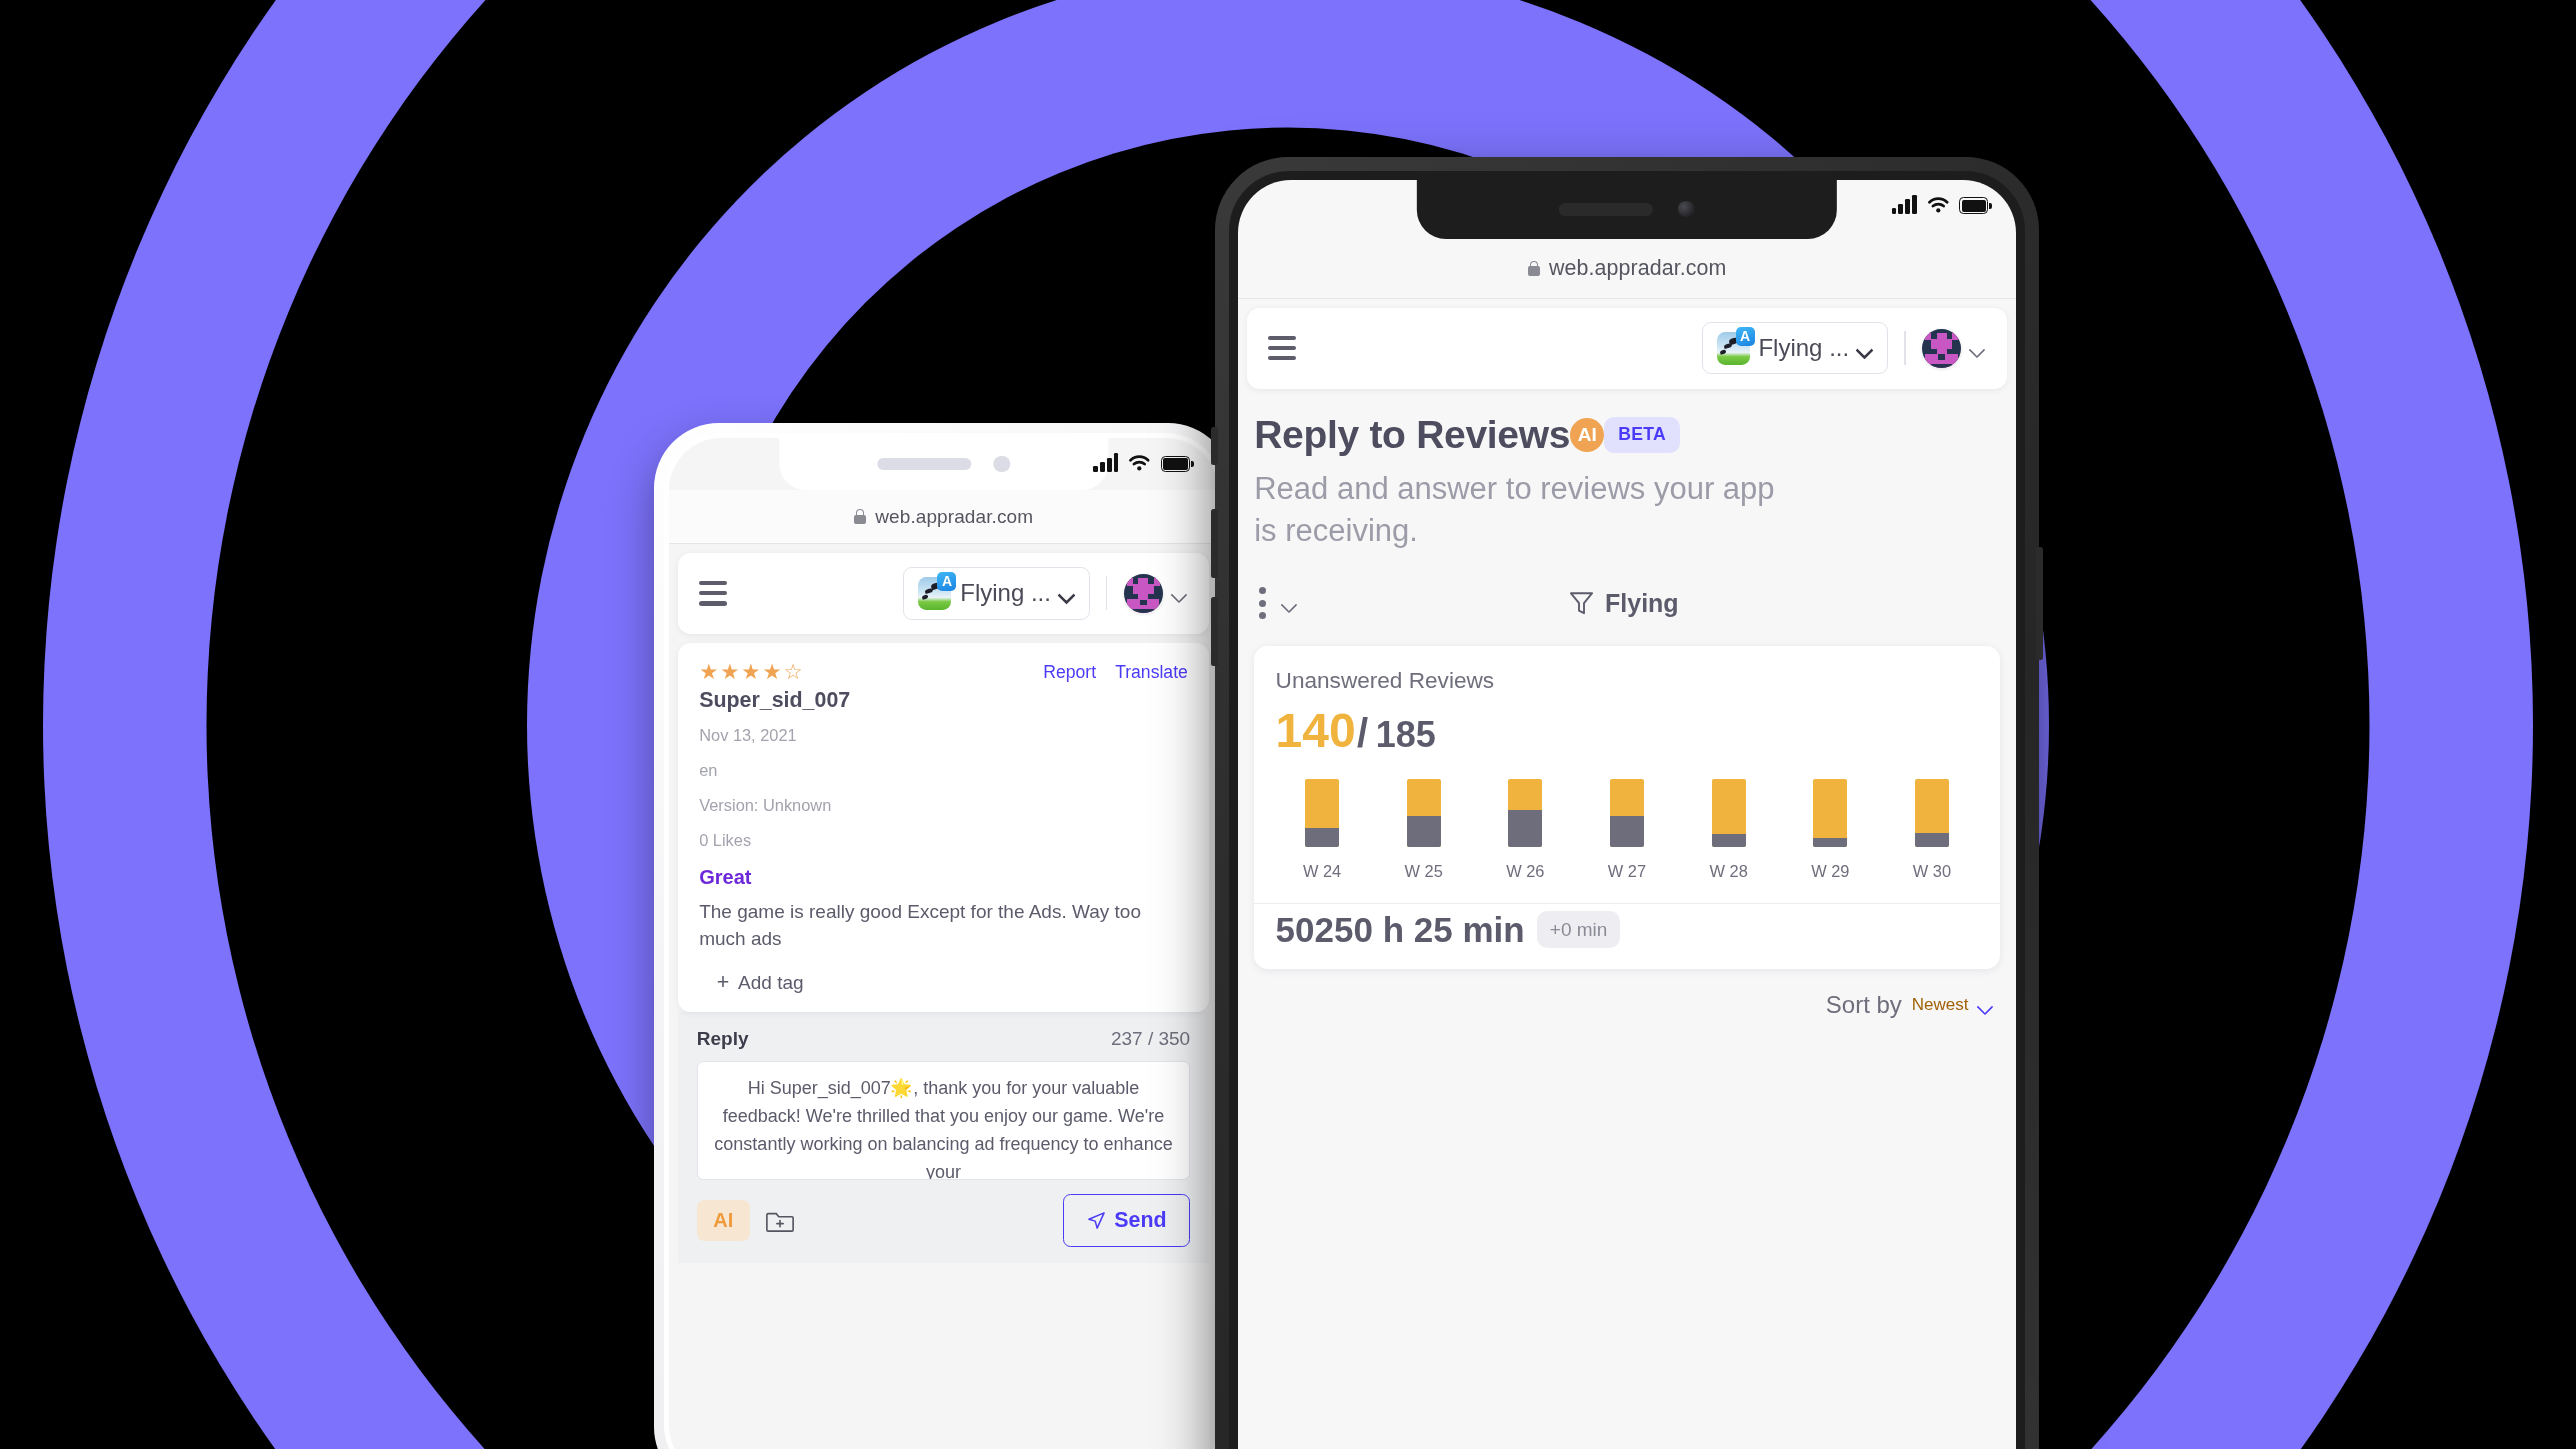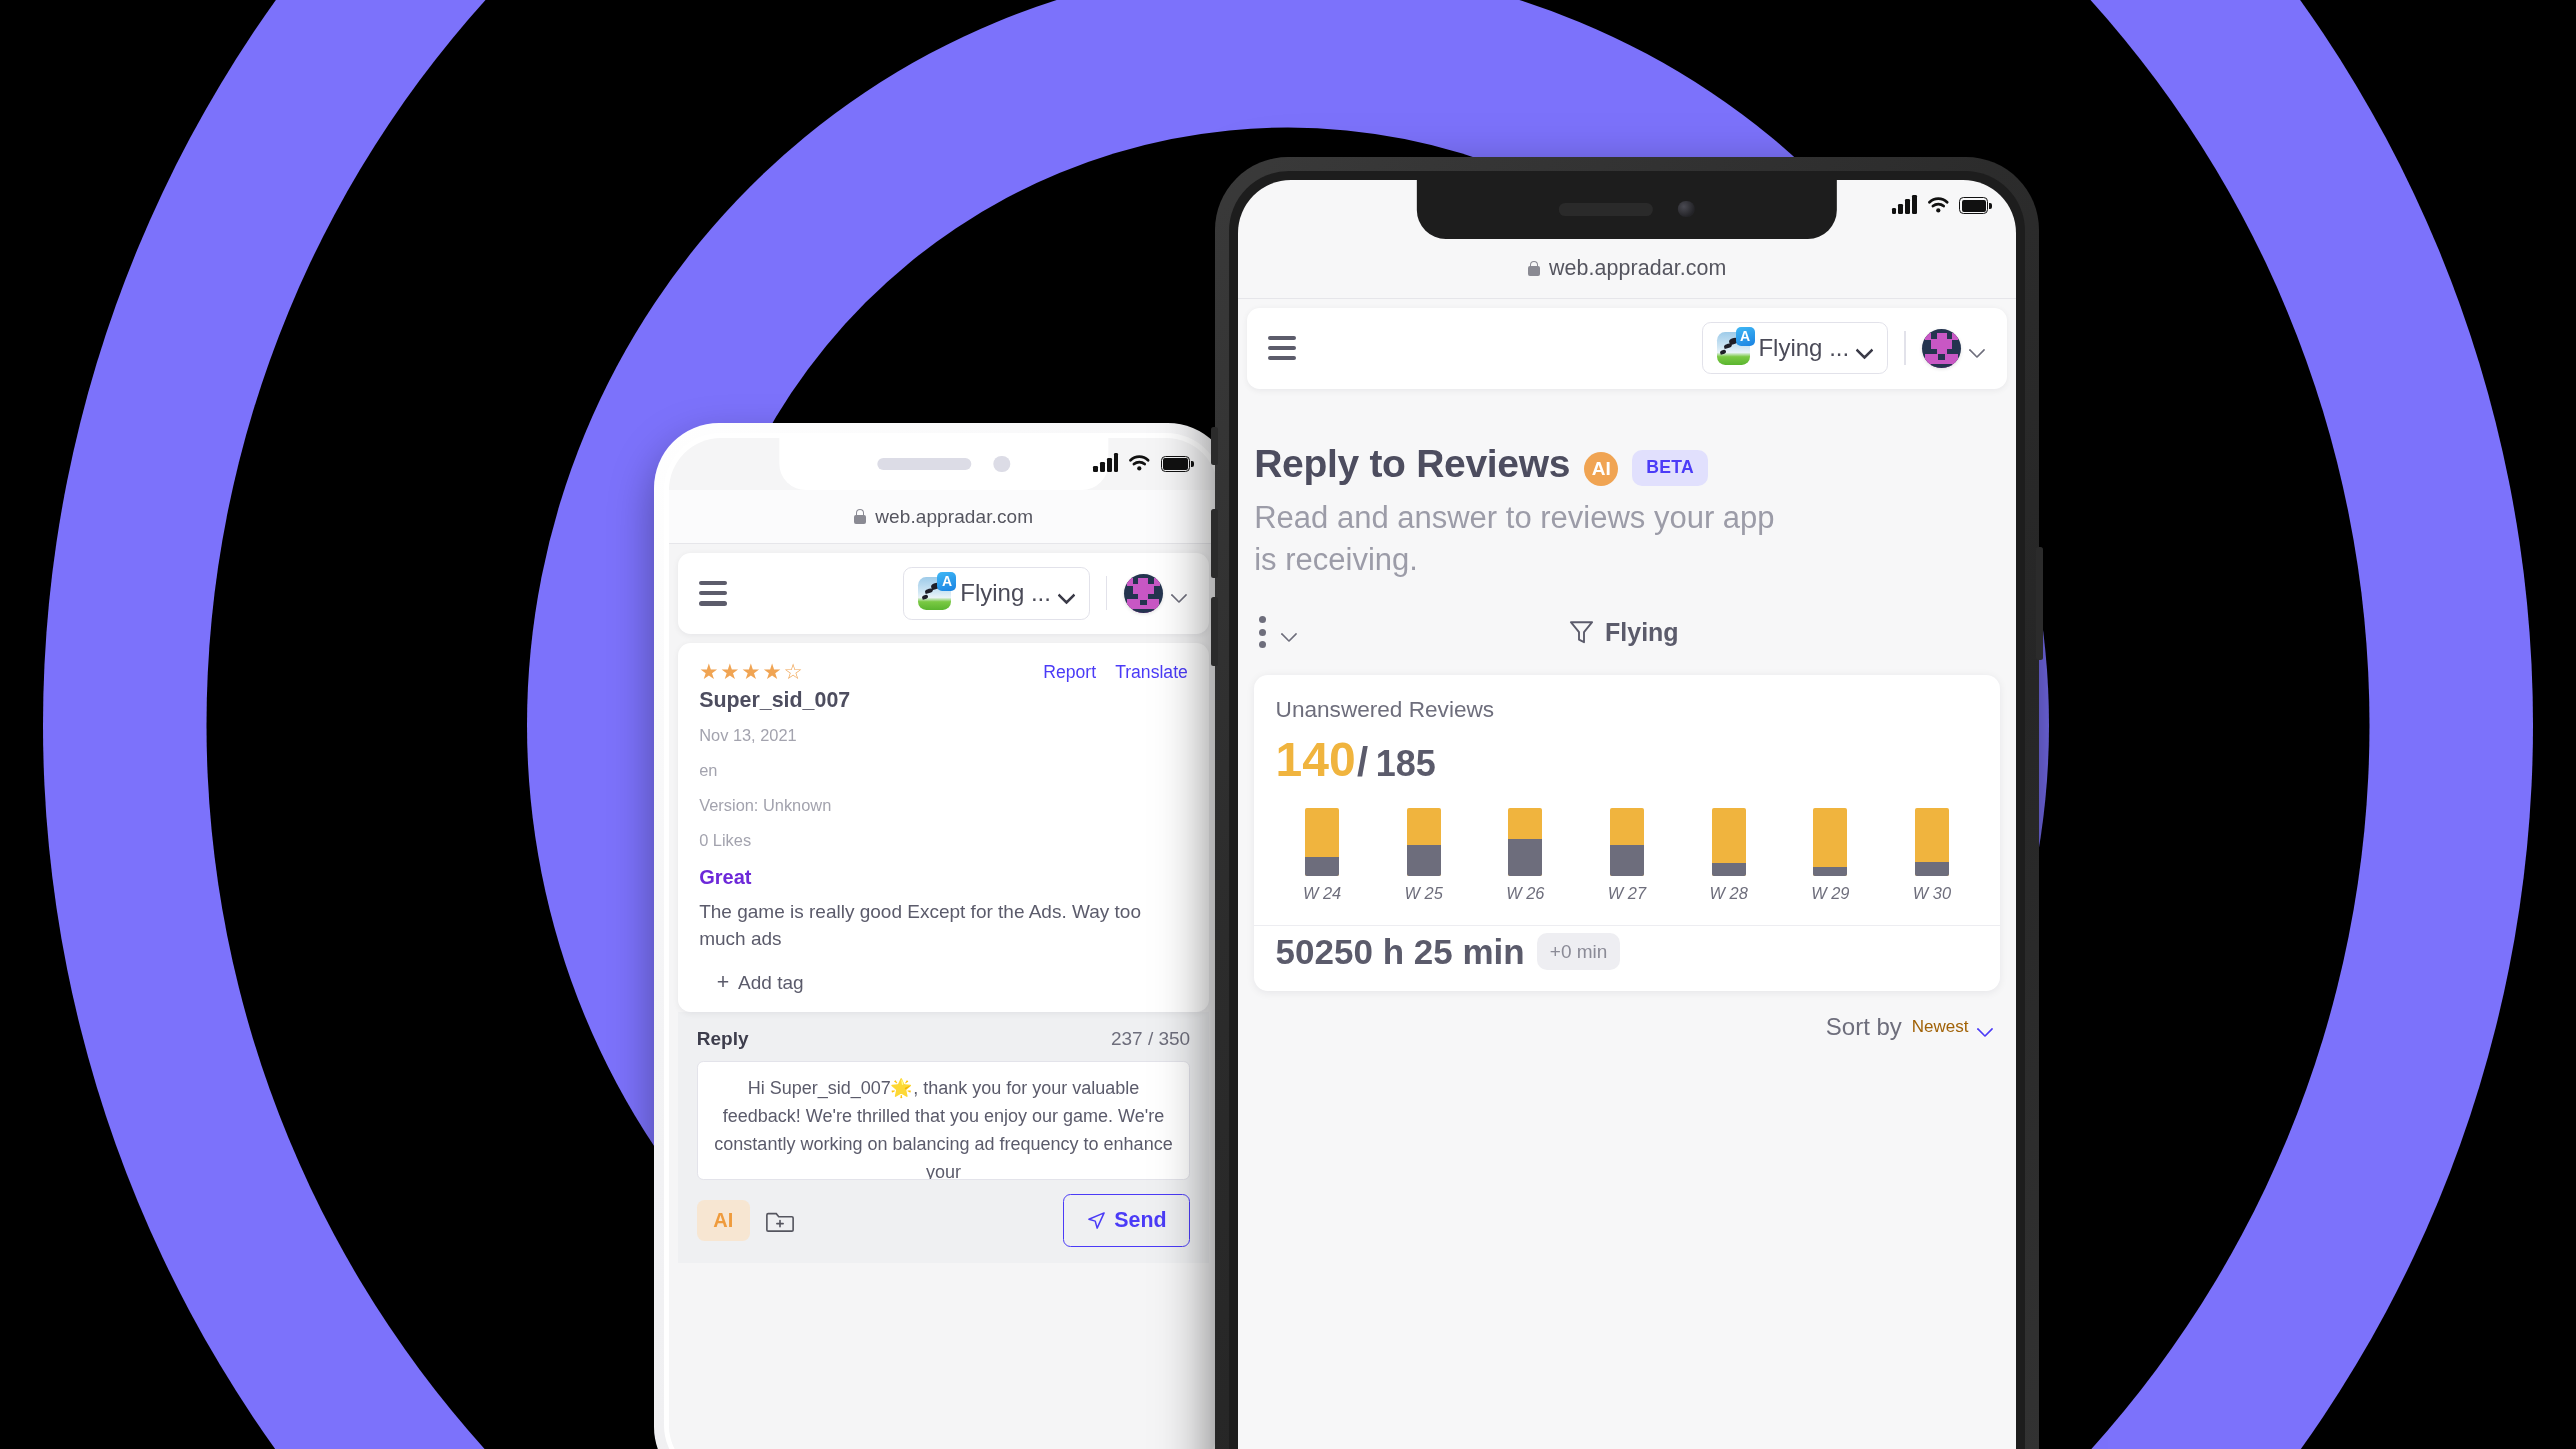--- a/index.html
+++ b/index.html
@@ -186,21 +186,21 @@
   .avatar .p3{ left:3.1px; top:25px; width:12.6px;height:14px;}
   .avatar .p4{ left:23px; top:25px; width:12.6px;height:14px;}
   .avatar .p5{ left:14.5px; top:31px; width:10px;height:8.2px;}
   .avatar .p6{ left:8.8px; top:35px; width:21.4px;height:5px; background:#24344f;}
   .avatar .p7{ left:3.1px; top:4.4px; width:6.3px;height:7.5px;}
   .avatar .p8{ left:30px; top:4.4px; width:6.3px;height:7.5px;}
 
   
   .content { padding: 16.4px 16.4px 0; }
   .page-title {
-    display:flex; align-items:flex-end; gap: 14px; margin-top: 37px;
+    display:flex; align-items:center; margin-top: 8px;
   }
   .page-title h1 { font-size: 39px; color:#4d4d5f; font-weight:700; letter-spacing:-0.3px; }
   .badge-ai {
     width: 34px; height:34px; border-radius:50%;
     background:#f0a453; color:#fff; font-size:19px; font-weight:600;
     display:flex;align-items:center;justify-content:center;
   }
   .badge-beta {
     background:#e1e0fd; color:#4b3bf7; font-size:17.6px; font-weight:700;
     padding: 7.5px 14px; border-radius:10px; letter-spacing:0.3px;
@@ -228,21 +228,21 @@
   .stat-big .sep { color:#5b5b6b; margin: 0 1.3px 0 1.3px;}
   .stat-big .tot { color:#5b5b6b; font-size:36px; margin-left: 6.3px;}
 
   .chart { margin-top: 21.4px; display:flex; align-items:flex-end; justify-content:space-between; gap: 8.8px; }
   .bar-col { display:flex; flex-direction:column; align-items:center; flex: 1 1 0; }
   .bar {
     width: 100%; max-width: 34px; height: 68px; border-radius: 1.9px;
     background:#f0b43e; position:relative; overflow:hidden;
   }
   .bar .answered { position:absolute; left:0; right:0; bottom:0; background:#6d6d7c; }
-  .bar-lbl { margin-top: 8px; font-size: 16.4px; color:#6e6e7c; white-space:nowrap;font-style:italic;}
+  .bar-lbl { margin-top: 15px; font-size: 16.4px; color:#6e6e7c; white-space:nowrap;}
 
   .divider-h { height:0.6px; background:#ededf1; margin: 21.4px -21.4px 0; }
   .rt-label { font-size: 22.6px; color:#6e6e7c; margin-top: 19px; }
   .rt-row { display:flex; align-items:center; gap: 12.6px; margin-top: 6.3px; }
   .rt-val { font-size: 35px; font-weight:700; color:#5b5b6b; }
   .rt-delta { font-size:19px; color:#8b8b97; background:#eeeef2; padding: 7.5px 12.6px; border-radius:10px; }
 
   .sortrow { display:flex; align-items:center; justify-content:flex-end; gap:10px;
              margin-top: 22.6px; padding-right: 6.3px; }
   .sortrow .lbl { font-size:24px; color:#6e6e7c; }

